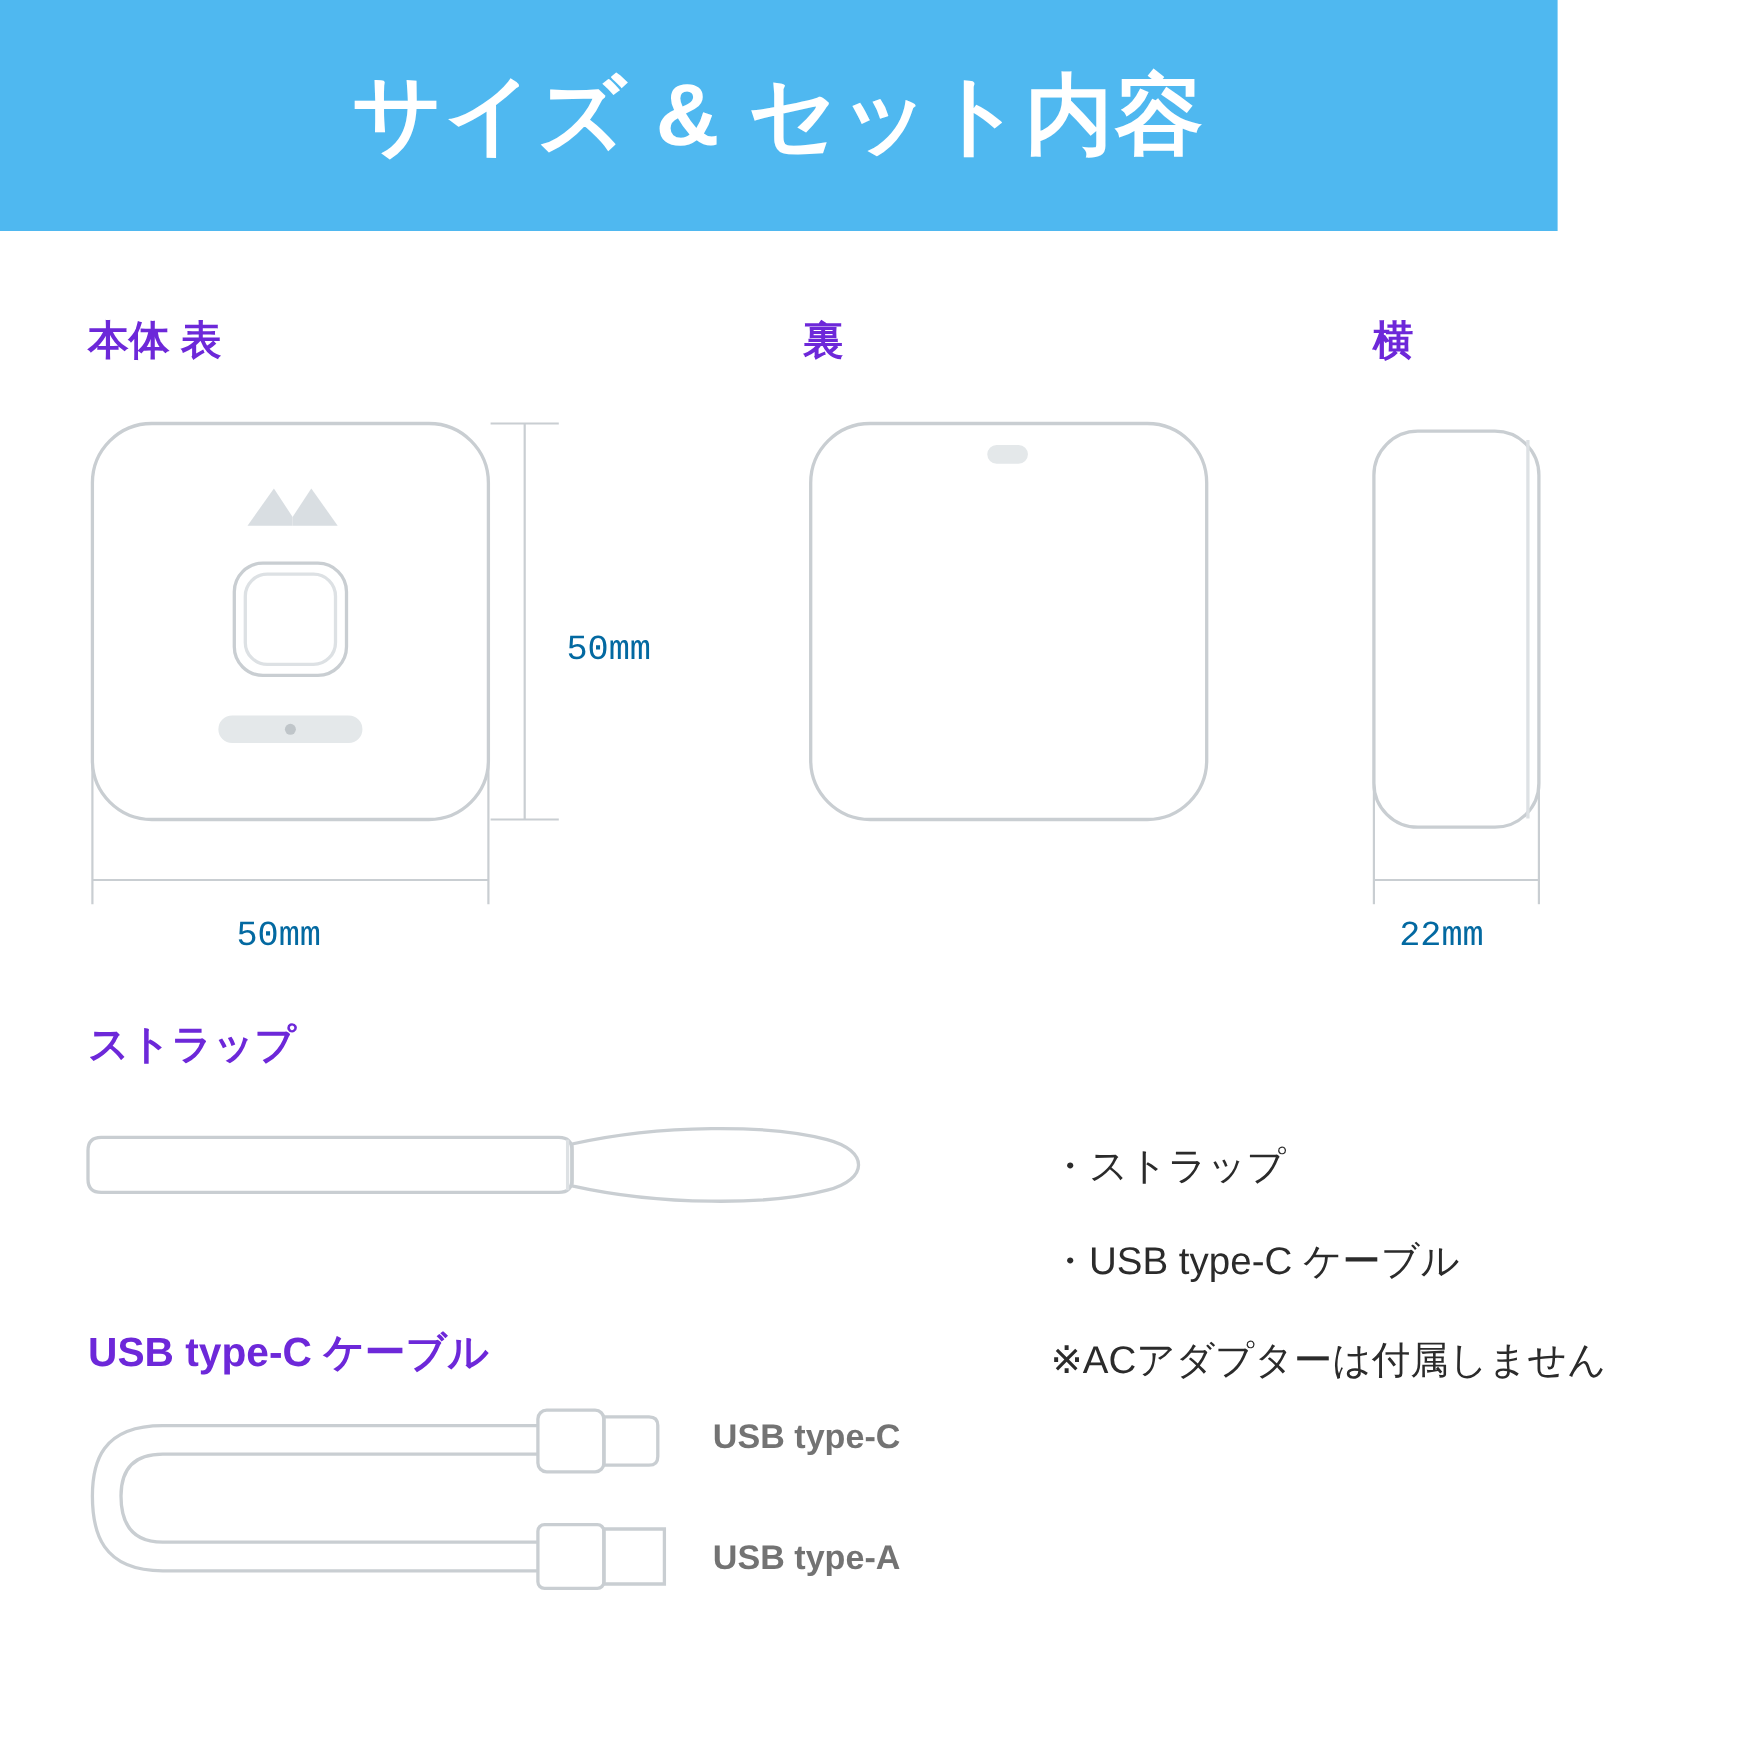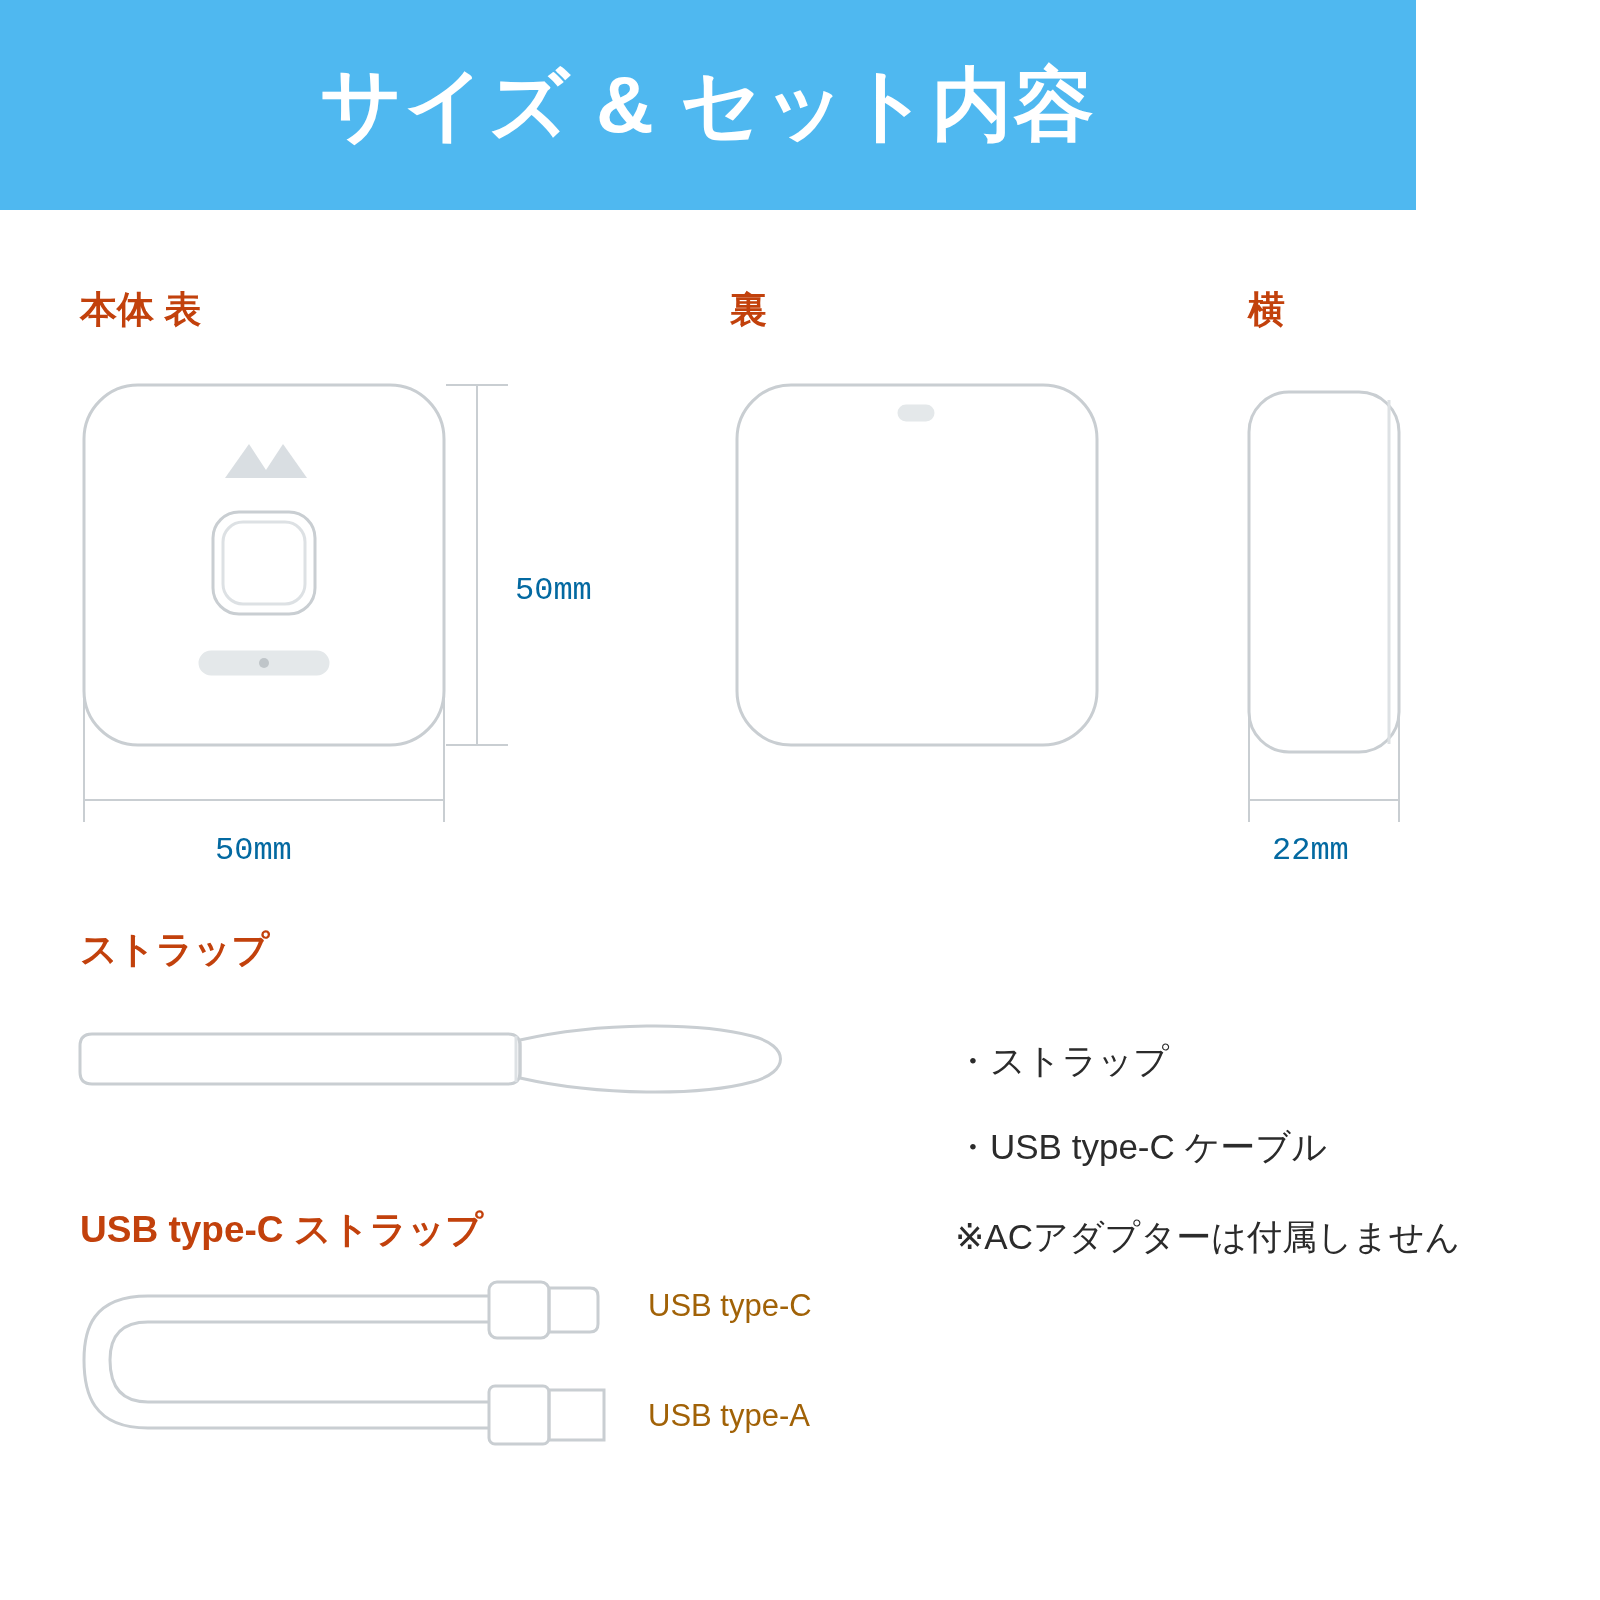--- a/index.html
+++ b/index.html
@@ -32,38 +32,39 @@
     font-weight: bold;
     letter-spacing: 2px;
     line-height: 1;
     white-space: nowrap;
   }
 
   
   .label {
     font-size: 37px;
     font-weight: bold;
-    color: #c2410c;
+    color: #6d28d9;
     position: absolute;
     white-space: nowrap;
   }
 
   .dim-text {
     position: absolute;
     font-size: 32px;
     color: #0369a1;
     white-space: nowrap;
     font-family: Liberation Mono, monospace;
   }
 
   .conn-text {
     position: absolute;
     font-size: 31px;
-    color: #a16207;
+    color: #737373;
     white-space: nowrap;
+    font-weight: bold;
   }
 
   
   .stage {
     position: absolute;
     left: 0;
     top: 0;
     width: 1600px;
     height: 1600px;
     pointer-events: none;
@@ -94,21 +95,21 @@
 <body>
 
 <div class="header">
   <div class="header-title">サイズ &amp; セット内容</div>
 </div>
 
 <div class="label" style="left:80px; top:285px;">本体 表</div>
 <div class="label" style="left:730px; top:285px;">裏</div>
 <div class="label" style="left:1248px; top:285px;">横</div>
 <div class="label" style="left:80px; top:925px;">ストラップ</div>
-<div class="label" style="left:80px; top:1205px;">USB type-C ストラップ</div>
+<div class="label" style="left:80px; top:1205px;">USB type-C ケーブル</div>
 
 <div class="dim-text" style="left:515px; top:572px;">50mm</div>
 <div class="dim-text" style="left:215px; top:832px;">50mm</div>
 <div class="dim-text" style="left:1272px; top:832px;">22mm</div>
 
 <div class="conn-text" style="left:648px; top:1288px;">USB type-C</div>
 <div class="conn-text" style="left:648px; top:1398px;">USB type-A</div>
 
 <svg class="stage" viewBox="0 0 1600 1600" xmlns="http://www.w3.org/2000/svg">
   <g fill="none" stroke="#C9CED2" stroke-width="3">

